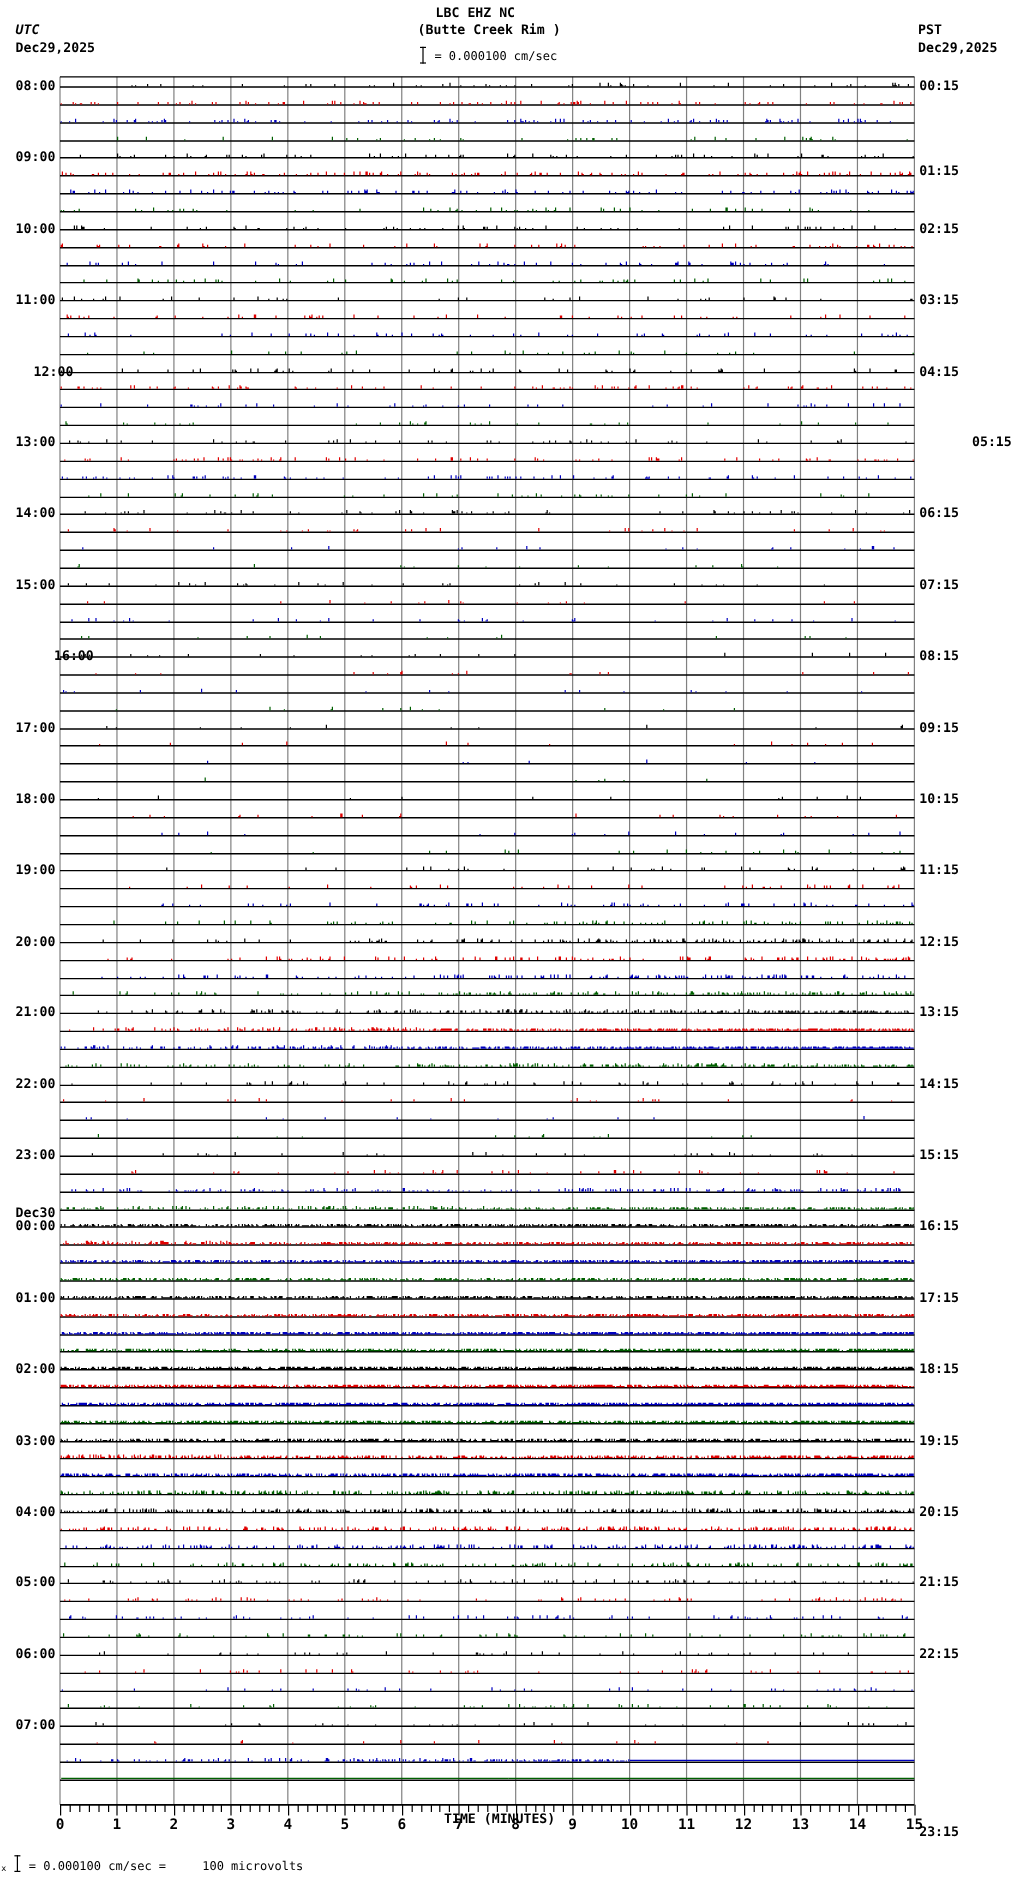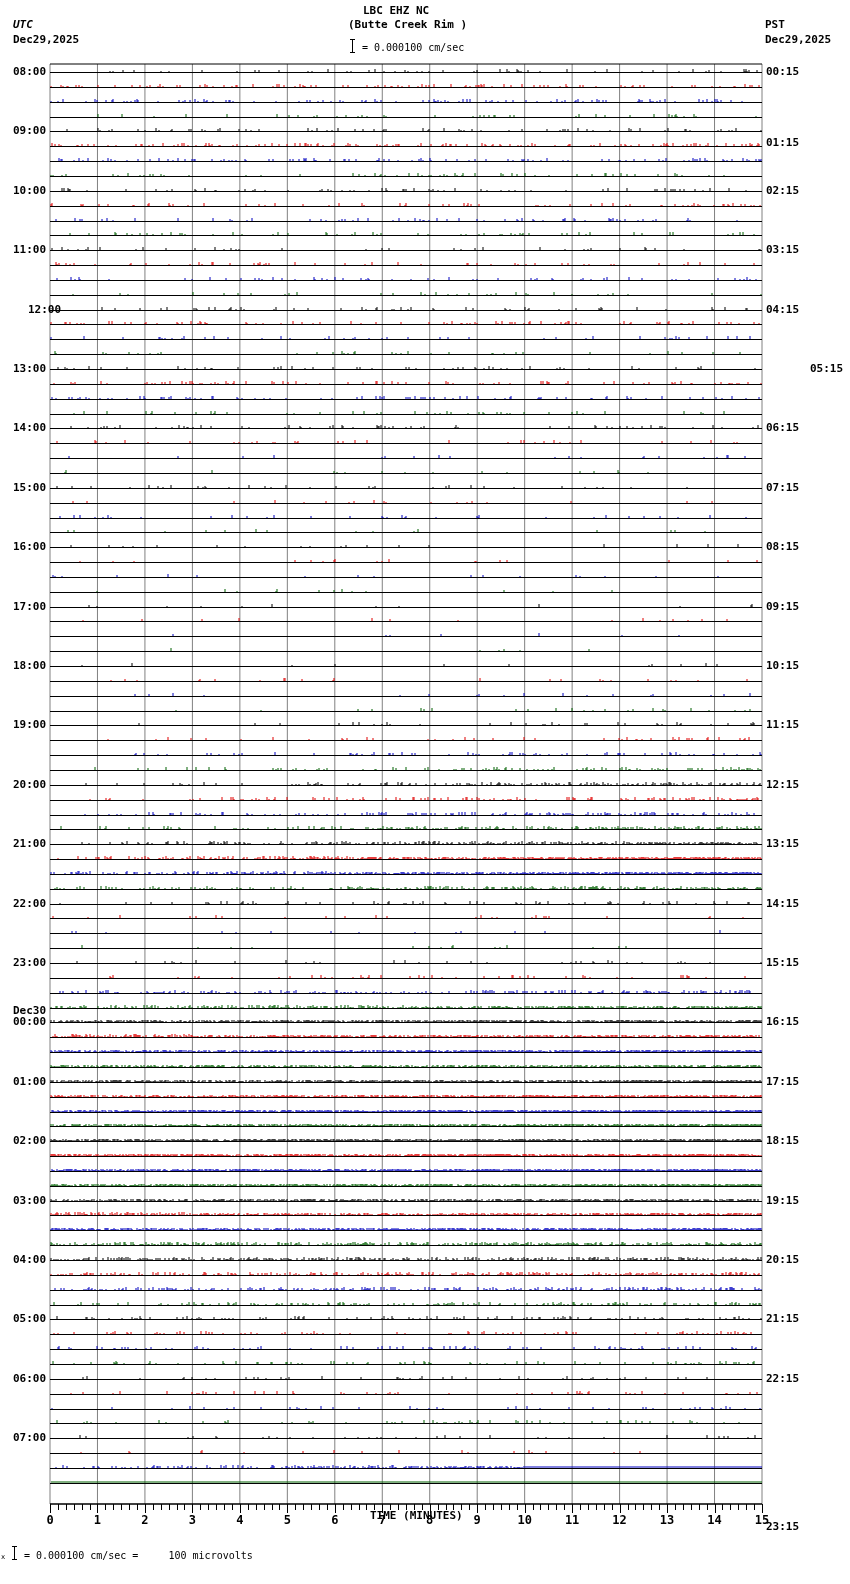--- a/index.html
+++ b/index.html
@@ -337,21 +337,21 @@
 
 <div id="left-labels">
     <div class="lbl lbl-left" style="top: 66px;">08:00</div>
     <div class="lbl lbl-left" style="top: 125px;">09:00</div>
     <div class="lbl lbl-left" style="top: 185px;">10:00</div>
     <div class="lbl lbl-left" style="top: 244px;">11:00</div>
     <div class="lbl lbl-left" style="top: 304px; margin-left: 15px;">12:00</div>
     <div class="lbl lbl-left" style="top: 363px;">13:00</div>
     <div class="lbl lbl-left" style="top: 422px;">14:00</div>
     <div class="lbl lbl-left" style="top: 482px; text-align: right;">15:00</div>
-    <div class="lbl lbl-left" style="top: 541px;">16:00</div>
+    <div class="lbl lbl-left" style="top: 541px; margin-left: 32px;">16:00</div>
     <div class="lbl lbl-left" style="top: 601px;">17:00</div>
     <div class="lbl lbl-left" style="top: 660px;">18:00</div>
     <div class="lbl lbl-left" style="top: 719px;">19:00</div>
     <div class="lbl lbl-left" style="top: 779px;">20:00</div>
     <div class="lbl lbl-left" style="top: 838px;">21:00</div>
     <div class="lbl lbl-left" style="top: 898px;">22:00</div>
     <div class="lbl lbl-left" style="top: 957px;">23:00</div>
     <div class="lbl lbl-left" style="top: 1005px;">Dec30</div>
     <div class="lbl lbl-left" style="top: 1016px;">00:00</div>
     <div class="lbl lbl-left" style="top: 1076px;">01:00</div>

